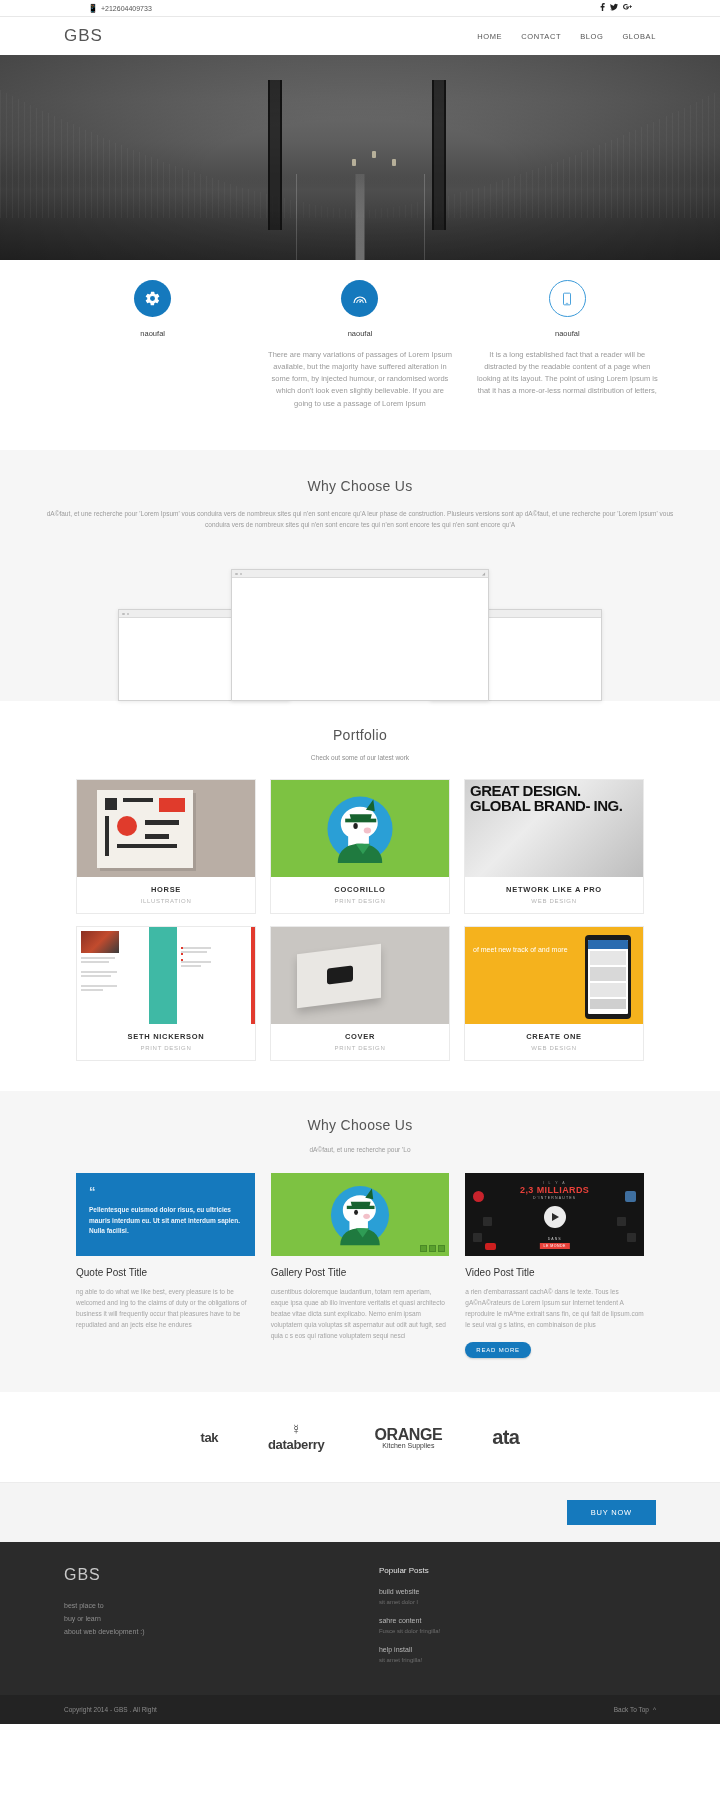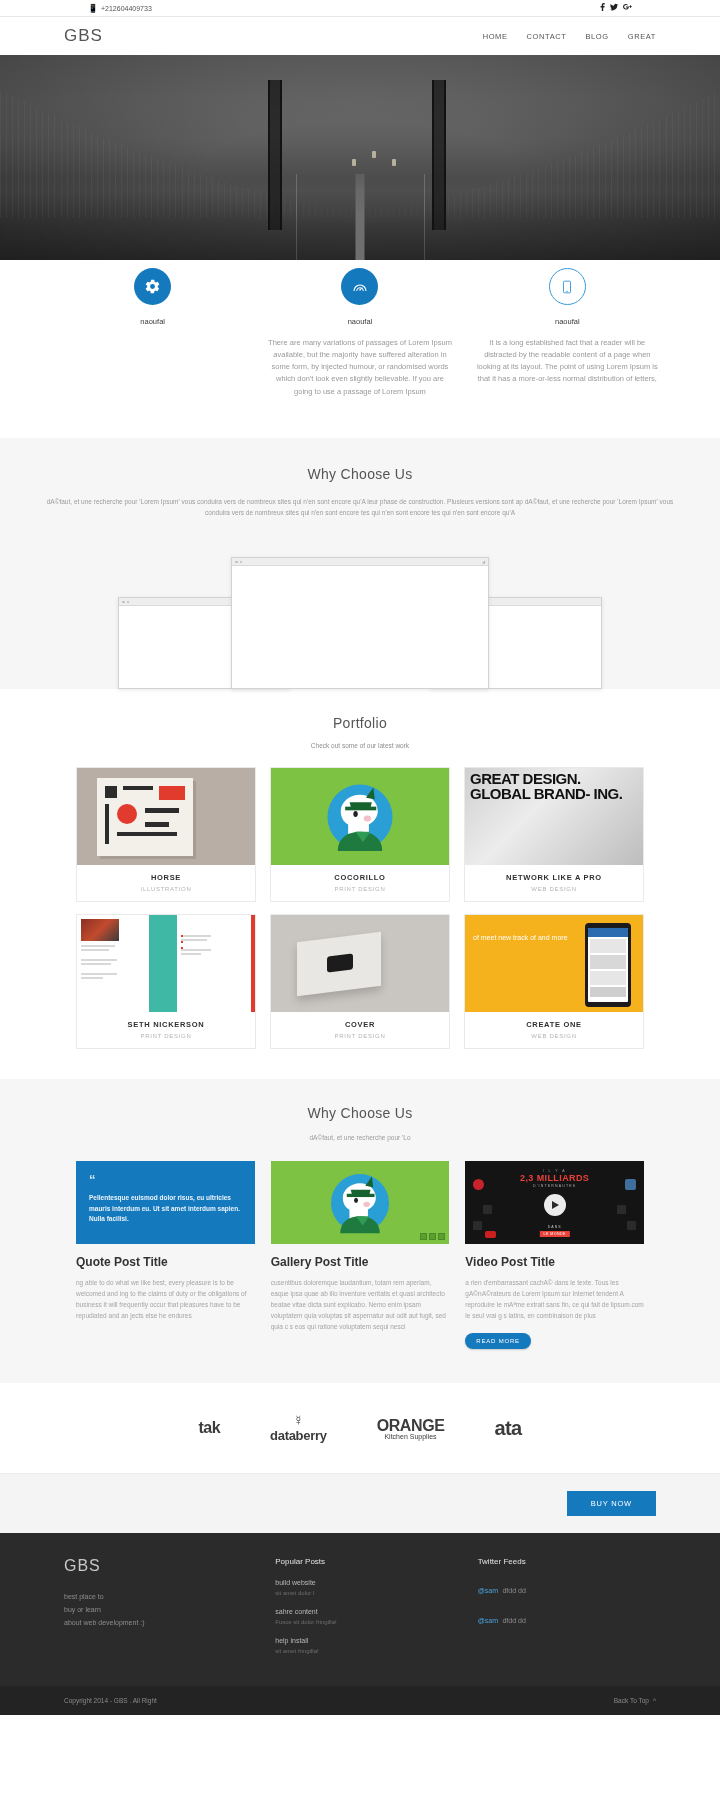--- a/index.html
+++ b/index.html
@@ -100,21 +100,21 @@
     background: rgba(235,225,190,0.65);
   }
   .hero-vig {
     position: absolute; inset: 0;
     background: radial-gradient(ellipse at 50% 55%, rgba(0,0,0,0) 30%, rgba(0,0,0,0.38) 100%);
   }
 
   
   .features {
     background: #fff;
-    padding: 8px 60px 40px;
+    padding: 20px 60px 40px;
     display: flex;
     gap: 22px;
   }
   .feature { flex: 1; text-align: center; }
   .f-icon {
     width: 37px; height: 37px; border-radius: 50%;
     margin: 0 auto 12px;
     display: flex; align-items: center; justify-content: center;
   }
   .f-icon.filled { background: #1579bd; }
@@ -213,21 +213,21 @@
   .blog-grid {
     margin-top: 20px; padding: 0 76px;
     display: grid; grid-template-columns: repeat(3, 1fr); gap: 16px;
   }
   .bl-media { height: 83px; position: relative; overflow: hidden; }
   .bl-quote { background: #1579bd; padding: 12px 13px; }
   .bl-quote .mark { font-size: 13px; color: #cfe4f3; line-height: 1; font-weight: bold; }
   .bl-quote .qt { font-size: 6.5px; color: #eaf3fb; line-height: 1.6; margin-top: 7px; font-weight: bold; }
   .bl-gal { background: #7dc242; display:flex; align-items:center; justify-content:center; }
   .bl-vid { background: #141414; }
-  .bl-title { font-size: 12px; color: #333; font-weight: bold; margin-top: 11px; }
+  .bl-title { font-size: 10px; color: #333; font-weight: normal; margin-top: 11px; }
   .bl-text { font-size: 6.5px; color: #a5a5a5; line-height: 1.68; margin-top: 9px; }
   .readmore {
     display: inline-block; margin-top: 11px;
     background: #1579bd; color: #fff; font-size: 6px; letter-spacing: 0.8px;
     padding: 5px 11px; border-radius: 11px; border: none; cursor: pointer;
     box-shadow: 0 1px 2px rgba(0,0,0,0.18);
   }
   .vid-play {
     position:absolute; left:50%; top:52%; transform:translate(-50%,-50%);
     width:22px; height:22px; border-radius:50%;
@@ -249,21 +249,21 @@
     background:#e8413a; color:#fff; font-size:3.5px; padding:1px 4px; letter-spacing:0.5px;
   }
   .vid-tag2 { position:absolute; left:50%; bottom:15px; transform:translateX(-50%); font-size:3.5px; color:#c9c9c9; letter-spacing:1px;}
 
   
   .clients {
     background: #fff; padding: 30px 0 30px;
     display: flex; align-items: center; justify-content: center; gap: 50px;
   }
   .client-logo { color: #3c3c3c; text-align: center; }
-  .cl-tak { font-size: 16px; font-weight: bold; letter-spacing: -0.5px; }
+  .cl-tak { font-size: 13px; font-weight: bold; letter-spacing: -0.5px; }
   .cl-db  { font-size: 13px; font-weight: bold; letter-spacing: -0.3px; }
   .cl-db .berry { font-size: 14px; display:block; line-height:1; margin-bottom: 1px; }
   .cl-or  { font-size: 16px; font-weight: bold; letter-spacing: -0.4px; }
   .cl-or .sub { font-size: 7px; font-weight: normal; display:block; letter-spacing:0; margin-top:-2px;}
   .cl-ata { font-size: 20px; font-weight: bold; letter-spacing: -0.6px; }
 
   
   .cta {
     background: #f4f4f4; border-top: 1px solid #ececec;
     padding: 17px 64px; display: flex; align-items: center; gap: 20px;
@@ -316,21 +316,21 @@
         </svg></span>
   </div>
 </div>
 
 <div class="navbar">
   <div class="brand">GBS</div>
   <div class="navlinks">
     <a href="#">HOME</a>
     <a href="#">CONTACT</a>
     <a href="#">BLOG</a>
-    <a href="#">GREAT</a>
+    <a href="#">GLOBAL</a>
   </div>
 </div>
 
 <div class="hero">
   <div class="hero-sky"></div>
   <div class="hero-deck"></div>
   <div id="heroArt">
       <div class="cable" style="left: 0px; height: 128px; opacity: 0.32;"></div>
       <div class="cable" style="left: 6.05042px; height: 124.988px; opacity: 0.32;"></div>
       <div class="cable" style="left: 12.1008px; height: 122.001px; opacity: 0.31;"></div>
@@ -735,31 +735,20 @@
     <div class="f-item">
       <a class="f-link" href="#">sahre content</a>
       <div class="f-meta">Fusce sit dolor fringilla!</div>
     </div>
     <div class="f-item">
       <a class="f-link" href="#">help install</a>
       <div class="f-meta">sit amet fringilla!</div>
     </div>
   </div>
 
-  <div class="fcol">
-    <div class="f-h">Twitter Feeds</div>
-    <div class="f-item">
-      <span class="f-link tw" style="display:inline">@sam</span>
-      <span class="f-link" style="display:inline;color:#8d8d8d">dfdd dd</span>
-    </div>
-    <div class="f-item">
-      <span class="f-link tw" style="display:inline">@sam</span>
-      <span class="f-link" style="display:inline;color:#8d8d8d">dfdd dd</span>
-    </div>
-  </div>
 
 </div>
 
 <div class="copybar">
   <div class="copy">Copyright 2014 - GBS . All Right</div>
   <div class="totop">
     <span>Back To Top</span>
     <span>^</span>
   </div>
 </div>

